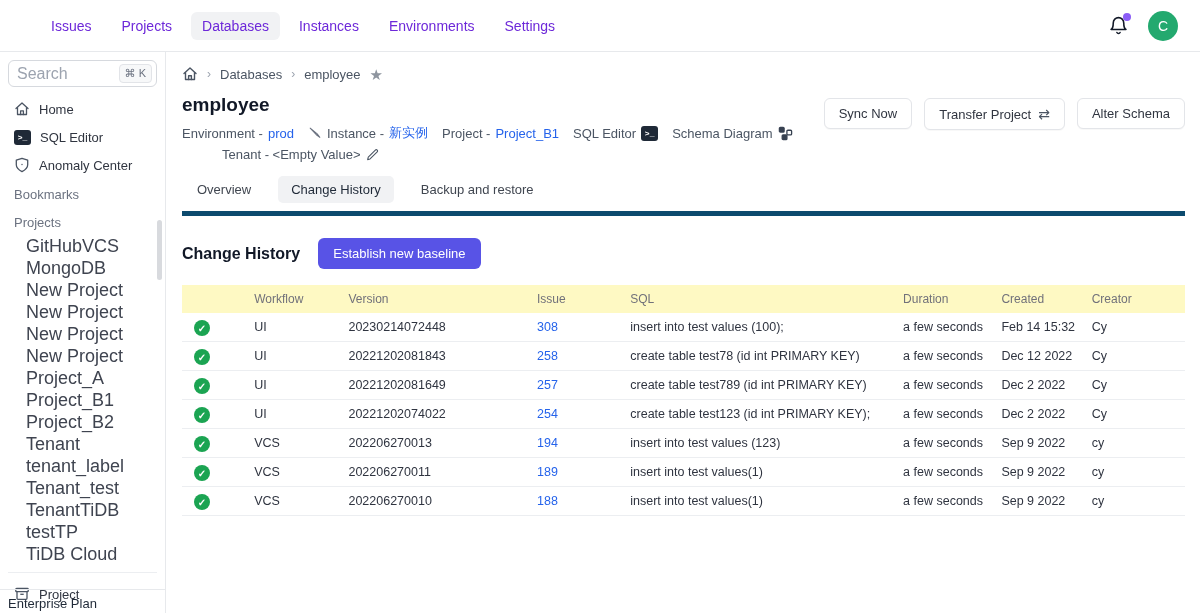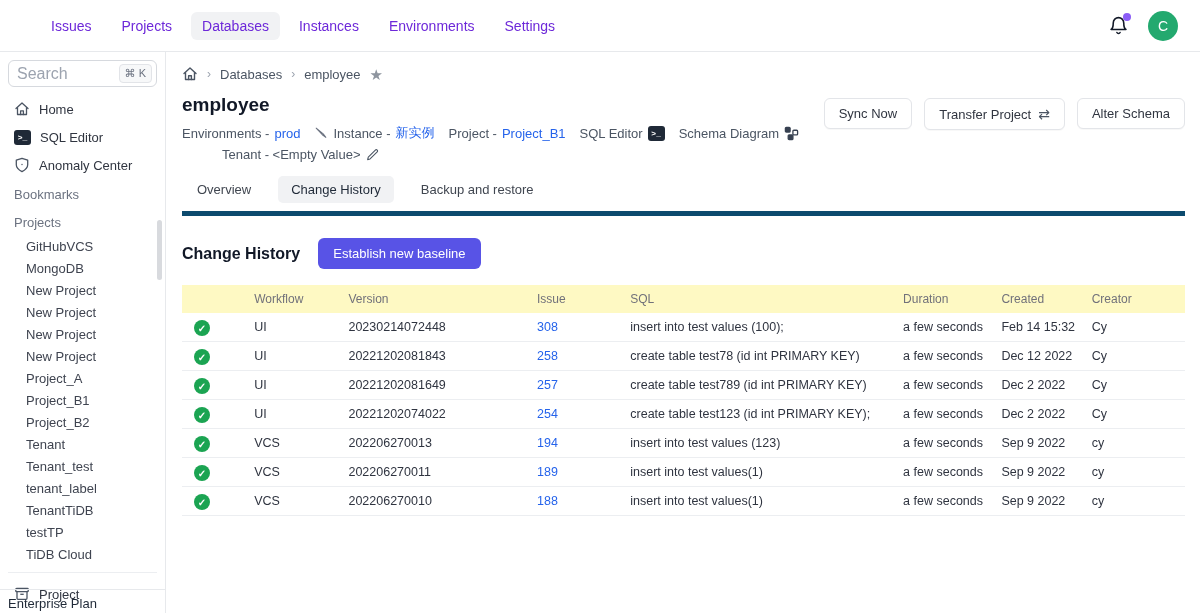--- a/index.html
+++ b/index.html
@@ -34,21 +34,21 @@
   .search-box input::placeholder { color:#9ca3af; }
   .kbd { margin-left:auto; font-size:11px; color:#6b7280; border:1px solid #e2e4e8;
     background:#f7f8f9; border-radius:4px; padding:2px 5px; white-space:nowrap; }
   .side-list { margin-top:8px; }
   .side-item { display:flex; align-items:center; gap:9px; height:28px; padding:0 6px;
     font-size:13px; color:#303540; border-radius:5px; cursor:pointer; }
   .side-item svg { flex-shrink:0; }
   .side-label { height:26px; display:flex; align-items:center; padding:0 6px; font-size:13px;
     color:#6b7280; margin-top:2px; }
   .proj-item { height:22px; display:flex; align-items:center; padding:0 6px 0 18px;
-    font-size:13px; color:#3f4450; cursor:pointer; }
+    font-size:18px; color:#3f4450; cursor:pointer; }
   .side-divider { border-top:1px solid #eceef1; margin:7px 0; }
   .plan-bar { position:absolute; left:0; bottom:0; width:100%; border-top:1px solid #e7e9ec;
     padding:6px 8px 2px 8px; font-size:13px; color:#1f2937; }
   .side-scrollbar { position:absolute; right:3px; top:168px; width:5px; height:60px;
     border-radius:3px; background:#d8dade; cursor:grab; }
   .term-badge { width:17px; height:15px; background:#1f2937; color:#fff; border-radius:3px;
     font-size:8px; font-weight:700; display:inline-flex; align-items:center; justify-content:center;
     font-family:"Liberation Mono", monospace; letter-spacing:0; }
 
   
@@ -161,22 +161,22 @@
         <div class="proj-item">GitHubVCS</div>
         <div class="proj-item">MongoDB</div>
         <div class="proj-item">New Project</div>
         <div class="proj-item">New Project</div>
         <div class="proj-item">New Project</div>
         <div class="proj-item">New Project</div>
         <div class="proj-item">Project_A</div>
         <div class="proj-item">Project_B1</div>
         <div class="proj-item">Project_B2</div>
         <div class="proj-item">Tenant</div>
+        <div class="proj-item">tenant_label</div>
         <div class="proj-item">Tenant_test</div>
-        <div class="proj-item">tenant_label</div>
         <div class="proj-item">TenantTiDB</div>
         <div class="proj-item">testTP</div>
         <div class="proj-item">TiDB Cloud</div>
       </div>
 
     <div class="side-divider"></div>
     <div class="side-item">
       <svg width="16" height="16" viewBox="0 0 16 16" fill="none" stroke="#4b5563" stroke-width="1.3" stroke-linejoin="round">
         <rect x="1.8" y="2.5" width="12.4" height="3.2" rx="0.8"></rect>
         <path d="M3 5.7 v6.6 a1 1 0 0 0 1 1 h8 a1 1 0 0 0 1-1 V5.7"></path>
@@ -203,21 +203,21 @@
       <span class="crumb">employee</span>
       <span class="crumb-star">★</span>
     </div>
 
     <div class="page-head">
       <div style="min-width:0;">
         <h1 class="page-title">employee</h1>
 
         <div class="meta-line">
           <span class="meta-pair">
-            <span>Environments -</span>
+            <span>Environment -</span>
             <span class="meta-link">prod</span>
           </span>
           <span class="meta-pair">
             <svg width="14" height="14" viewBox="0 0 16 16" fill="none" stroke="#6b7280" stroke-width="1.2" stroke-linejoin="round">
               <path d="M2.5 2.5 L10.5 9 l3 4 -4-3 Z"></path>
             </svg>
             <span>Instance -</span>
             <span class="meta-link">新实例</span>
           </span>
           <span class="meta-pair">

